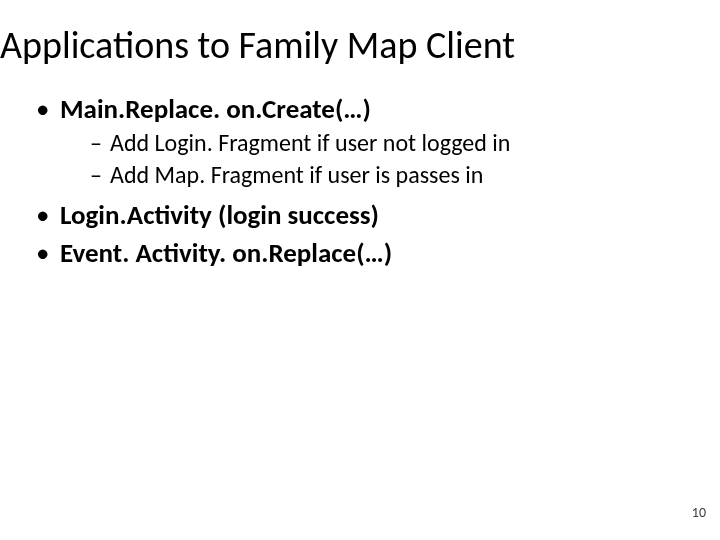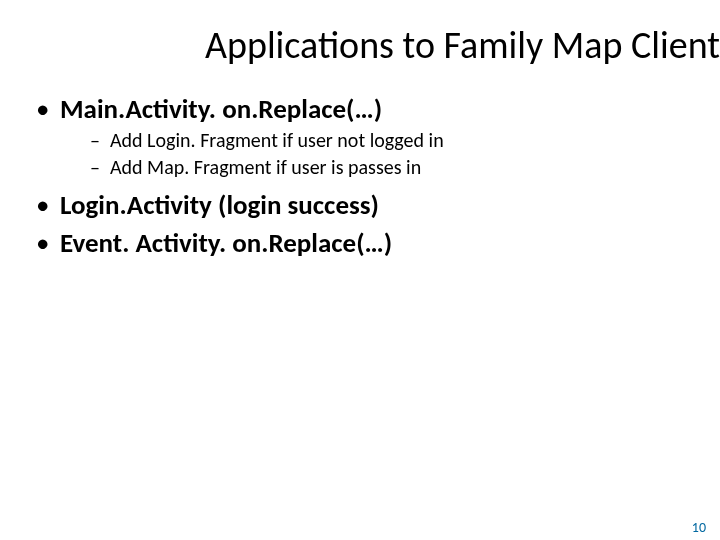--- a/index.html
+++ b/index.html
@@ -14,21 +14,21 @@
   }
   .slide {
     position: relative;
     width: 720px;
     height: 540px;
     box-sizing: border-box;
   }
   .title {
     font-size: 38px;
     font-weight: 400;
-    text-align: right;
+    text-align: left;
     padding-top: 22px;
     letter-spacing: 0px;
   }
   .body {
     padding: 24px 36px 0 36px;
   }
   ul.level1 {
     list-style: none;
     margin: 0;
     padding: 0;
@@ -48,51 +48,51 @@
     top: 0;
     font-weight: 400;
   }
   ul.level2 {
     list-style: none;
     margin: 2px 0 8px 0;
     padding: 0 0 0 30px;
     font-weight: 400;
   }
   ul.level2 > li {
-    font-size: 20px;
+    font-size: 24px;
     font-weight: 400;
     line-height: 1.25;
     padding-left: 20px;
     position: relative;
     margin-bottom: 2px;
   }
   ul.level2 > li::before {
     content: "–";
     position: absolute;
     left: 0;
     top: 0;
   }
   .pagenum {
     position: absolute;
     right: 14px;
-    bottom: 4px;
+    bottom: 19px;
     font-size: 14px;
-    color: #0369a1;
+    color: #404040;
   }
 </style>
 </head>
 <body>
 
 <div class="slide">
   <div class="title">Applications to Family Map Client</div>
 
   <div class="body">
     <ul class="level1">
       <li>
-        <span>Main.Activity. on.Replace(…)</span>
+        <span>Main.Replace. on.Create(…)</span>
         <ul class="level2">
           <li>Add Login. Fragment if user not logged in</li>
           <li>Add Map. Fragment if user is passes in</li>
         </ul>
       </li>
       <li>
         <span>Login.Activity (login success)</span>
       </li>
       <li>
         <span>Event. Activity. on.Replace(…)</span>

